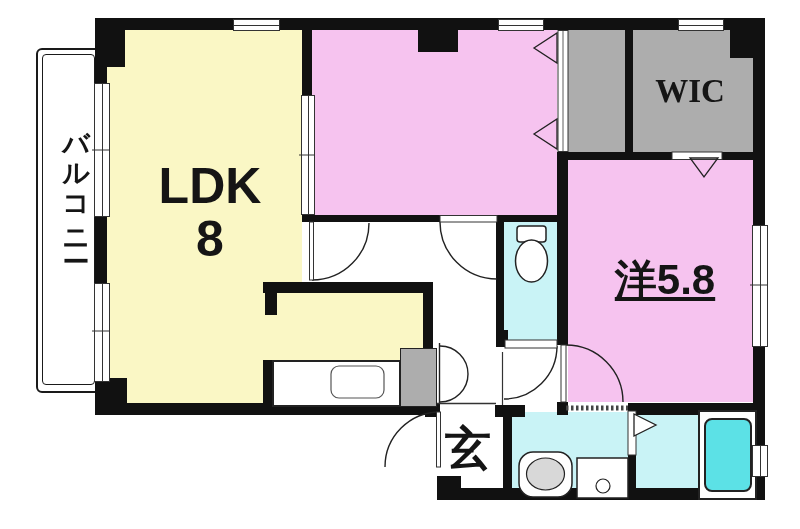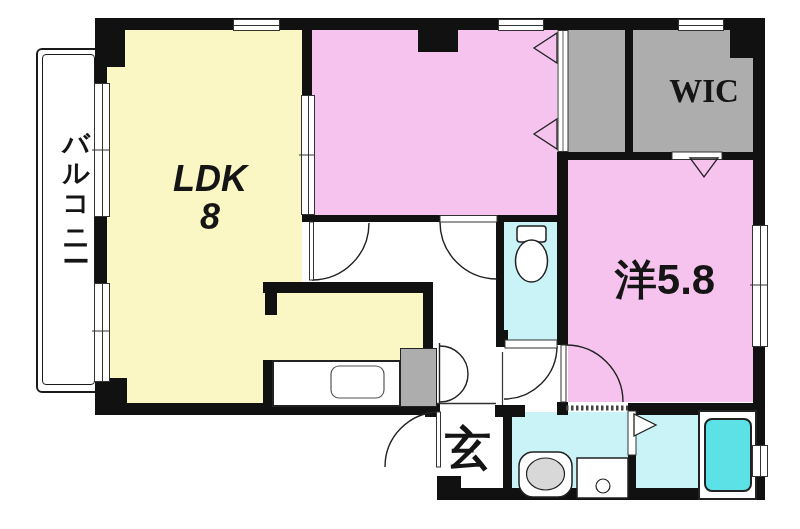--- a/index.html
+++ b/index.html
@@ -21,24 +21,24 @@
   .win-v::after{content:"";position:absolute;left:50%;top:0;bottom:0;width:1px;background:#333;}
   .win-h{position:absolute;background:#fff;border:1px solid #333;z-index:5;}
   .win-h::after{content:"";position:absolute;top:50%;left:0;right:0;height:1px;background:#333;}
   .balcony-outer{position:absolute;background:#fff;border:2px solid #1a1a1a;border-radius:6px;z-index:0;}
   .balcony-inner{position:absolute;border:1px solid #1a1a1a;border-radius:4px;z-index:0;}
   #symbols{position:absolute;left:0;top:0;z-index:6;pointer-events:none;}
   .room-label{
     position:absolute;z-index:7;color:#151515;font-weight:bold;text-align:center;
     line-height:1.05;white-space:pre;
   }
-  .lbl-ldk{left:140px;top:160px;width:140px;font-size:36px;font-style:italic;}
+  .lbl-ldk{left:140px;top:160px;width:140px;font-size:50px;}
   .lbl-yo6{left:355px;top:98px;width:165px;font-size:44px;}
-  .lbl-wic{left:644px;top:74px;width:120px;font-size:33px;font-family:"Liberation Serif","DejaVu Serif",serif;}
-  .lbl-yo58{left:575px;top:258px;width:180px;font-size:42px;}
+  .lbl-wic{left:630px;top:74px;width:120px;font-size:33px;font-family:"Liberation Serif","DejaVu Serif",serif;}
+  .lbl-yo58{left:575px;top:258px;width:180px;font-size:42px;text-decoration:underline;}
   .lbl-gen{left:437px;top:424px;width:62px;font-size:46px;}
   .lbl-balcony{
     left:38px;top:112px;height:280px;width:52px;font-size:27px;
     writing-mode:vertical-rl;text-orientation:upright;letter-spacing:3px;text-align:left;
   }
 </style>
 </head>
 <body>
 
 <div id="plan">

